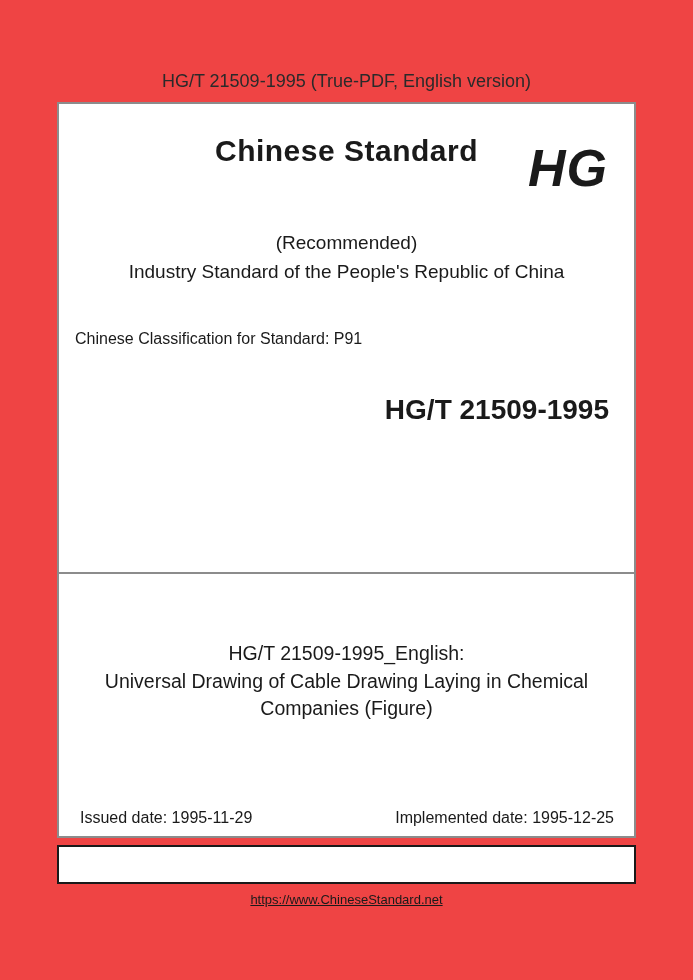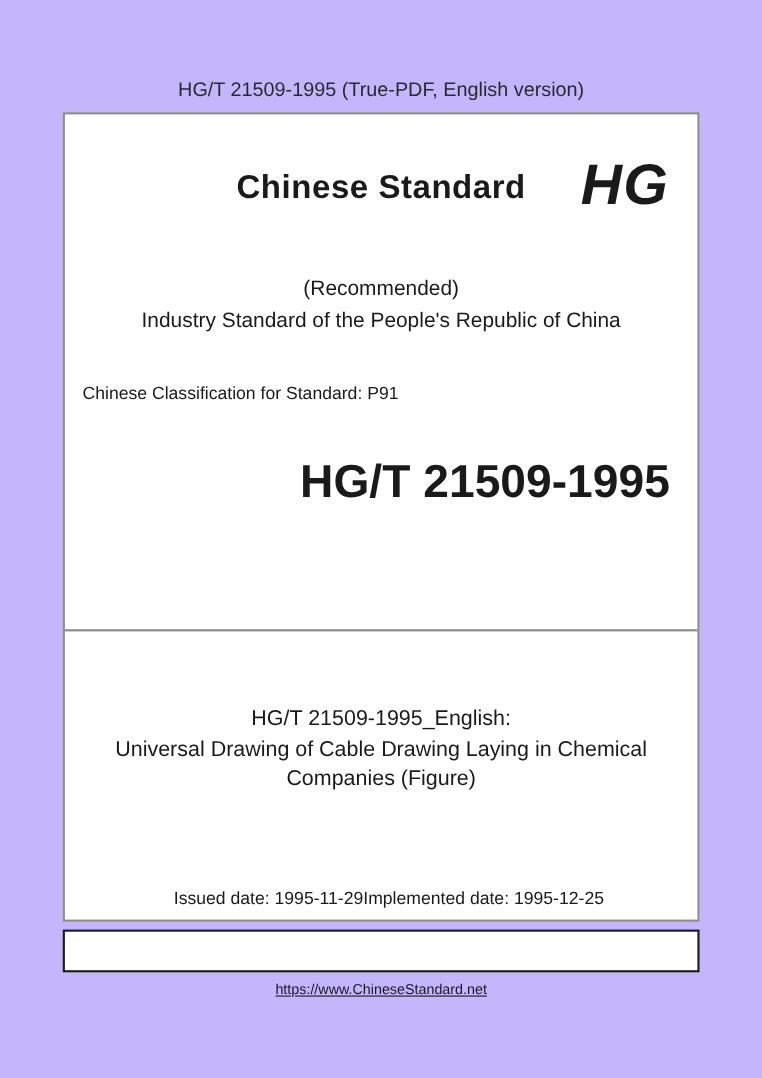--- a/index.html
+++ b/index.html
@@ -7,41 +7,41 @@
     width: 693px;
     height: 980px;
     background: #ffffff;
     font-family: "Liberation Sans", sans-serif;
     color: #1a1a1a;
   }
   .page {
     position: relative;
     width: 693px;
     height: 980px;
-    background: #c4b5fd;
+    background: #ef4444;
     overflow: hidden;
   }
   .page-header {
     margin-top: 71px;
     text-align: center;
     font-size: 18px;
     color: #2a2a2a;
   }
   .cover-box {
     margin: 10px 57px 0 57px;
     border: 2px solid #8c8c8c;
     background: #ffffff;
   }
   .section-top {
     position: relative;
     height: 470px;
     border-bottom: 2px solid #8c8c8c;
   }
   .brand-row {
-    padding-top: 50px;
+    padding-top: 30px;
     text-align: center;
   }
   .brand-title {
     font-size: 30px;
     font-weight: bold;
     letter-spacing: 0.5px;
   }
   .hg-logo {
     position: absolute;
     top: 34px;
@@ -59,41 +59,41 @@
   }
   .classification {
     margin-top: 44px;
     padding-left: 16px;
     font-size: 16px;
   }
   .standard-code {
     margin-top: 46px;
     text-align: right;
     padding-right: 25px;
-    font-size: 42px;
+    font-size: 28px;
     font-weight: bold;
   }
   .section-bottom {
     position: relative;
     height: 262px;
     border-radius: 27px;
   }
   .title-block {
     padding-top: 66px;
     text-align: center;
     font-size: 19.5px;
     line-height: 27.5px;
   }
   .dates-row {
     position: absolute;
     left: 21px;
-    right: 7px;
+    right: 20px;
     bottom: 9px;
     display: flex;
-    justify-content: center;
+    justify-content: space-between;
     font-size: 16px;
   }
   .footer-box {
     margin: 7px 57px 0 57px;
     height: 39px;
     border: 2px solid #1a1a1a;
     background: #ffffff;
   }
   .footer-link-row {
     margin-top: 8px;

